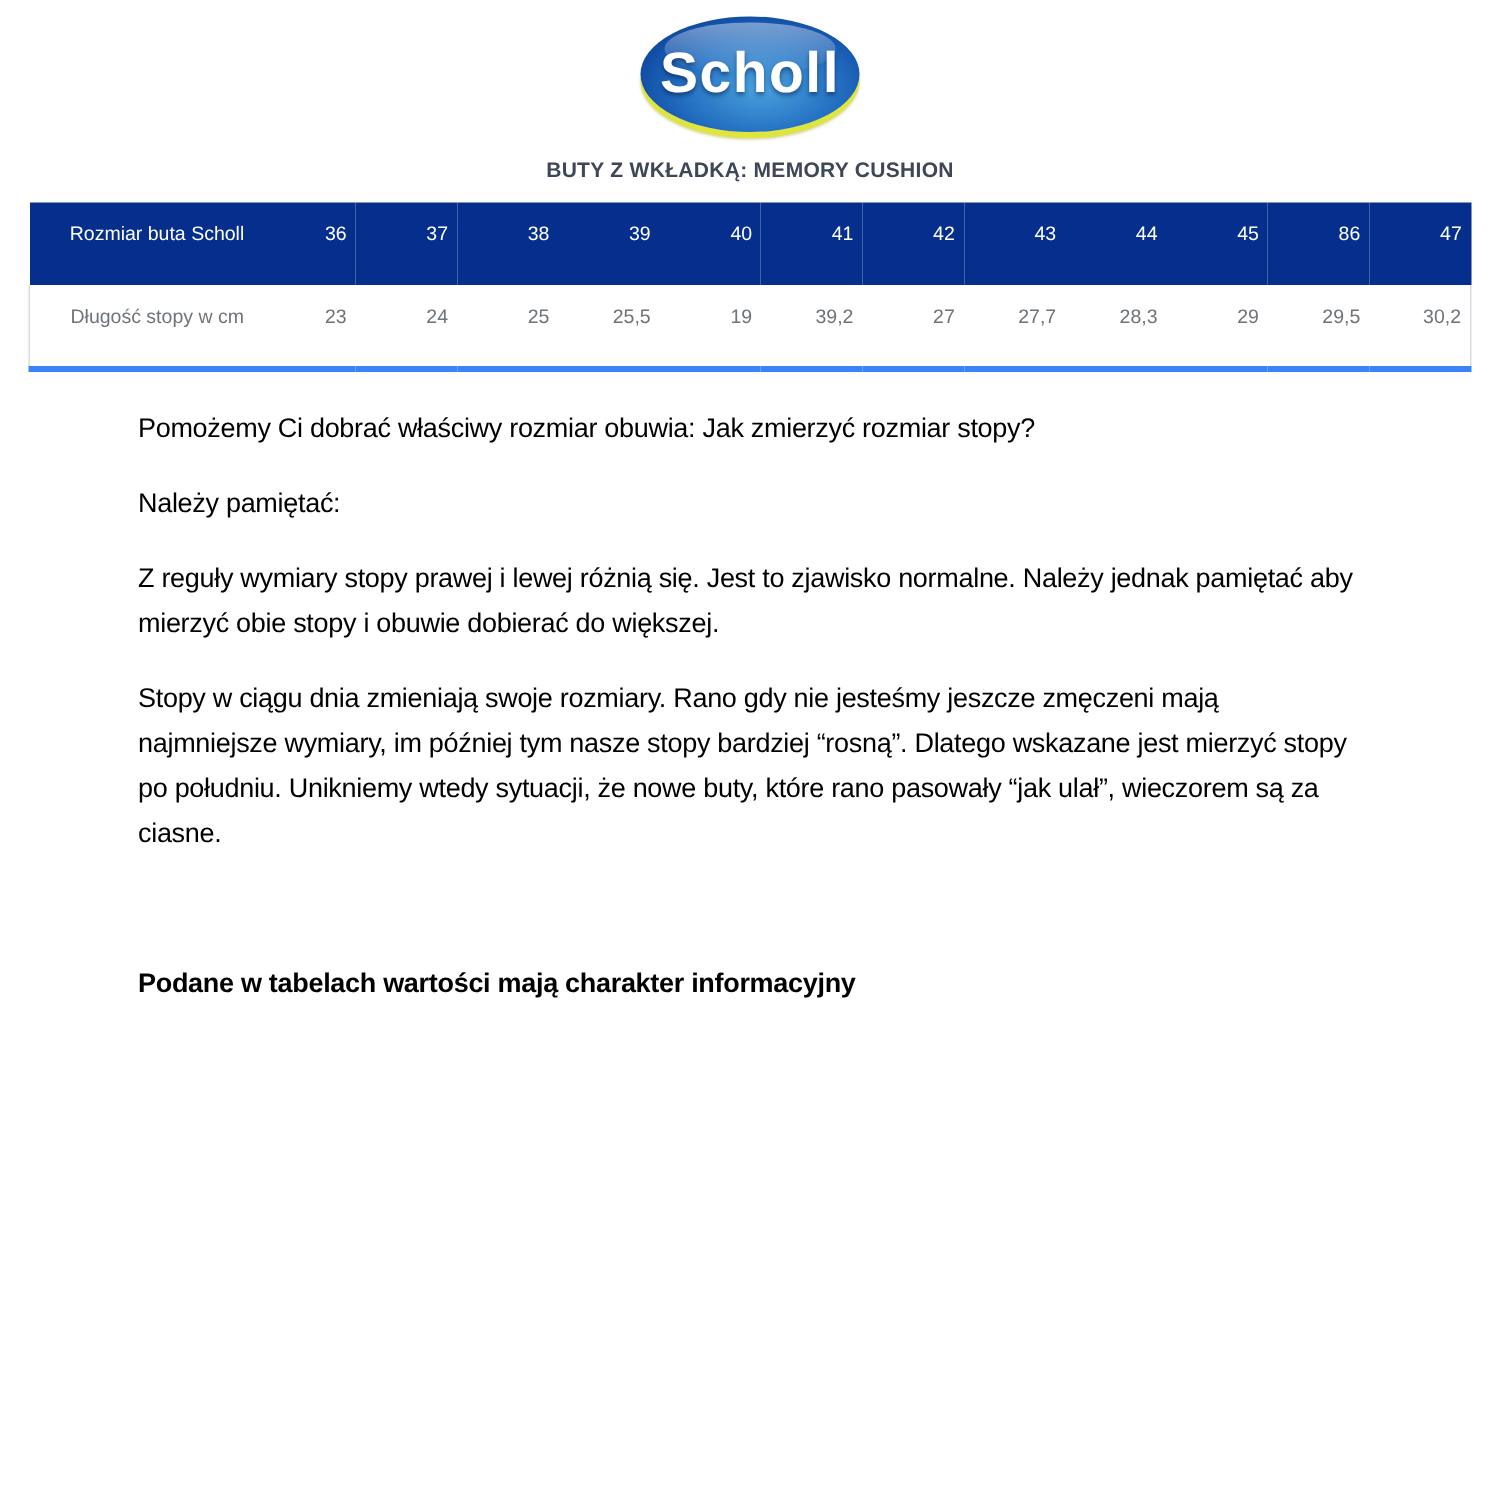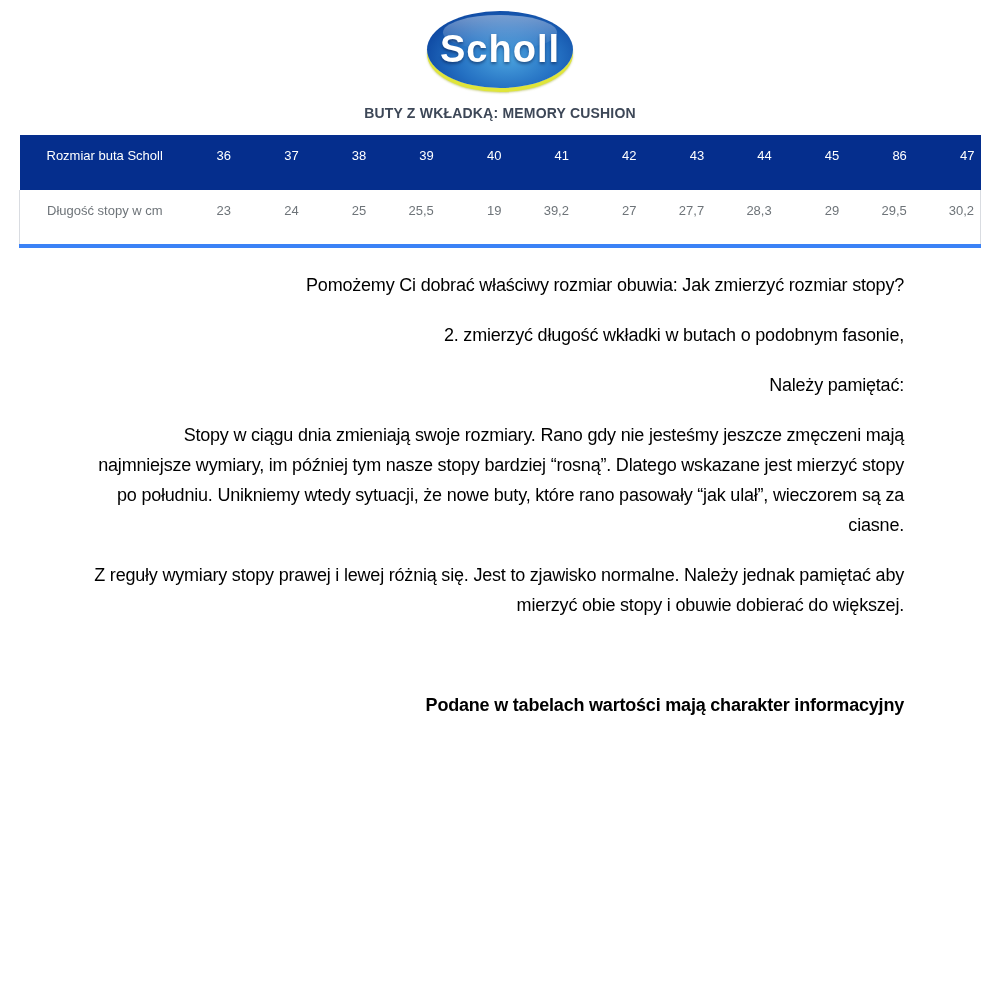--- a/index.html
+++ b/index.html
@@ -88,21 +88,20 @@
   }
   .size-table tbody td:last-child { border-right: 1px solid #d9dce1; }
 
   
   .content {
     width: 812px;
     margin: 22px 0 0 92px;
     font-size: 18px;
     line-height: 30px;
     letter-spacing: -0.2px;
-    text-align: right;
   }
   .content p { margin: 0 0 20px 0; }
   .content .footnote {
     font-weight: bold;
     margin-top: 70px;
   }
 </style>
 </head>
 <body>
 
@@ -160,18 +159,17 @@
       <td>28,3</td>
       <td>29</td>
       <td>29,5</td>
       <td>30,2</td>
     </tr>
   </tbody>
 </table>
 
 <div class="content">
   <p>Pomożemy Ci dobrać właściwy rozmiar obuwia: Jak zmierzyć rozmiar stopy?</p>
-  <p>2. zmierzyć długość wkładki w butach o podobnym fasonie,</p>
   <p>Należy pamiętać:</p>
+  <p>Z reguły wymiary stopy prawej i lewej różnią się. Jest to zjawisko normalne. Należy jednak pamiętać aby mierzyć obie stopy i obuwie dobierać do większej.</p>
   <p>Stopy w ciągu dnia zmieniają swoje rozmiary. Rano gdy nie jesteśmy jeszcze zmęczeni mają najmniejsze wymiary, im później tym nasze stopy bardziej “rosną”. Dlatego wskazane jest mierzyć stopy po południu. Unikniemy wtedy sytuacji, że nowe buty, które rano pasowały “jak ulał”, wieczorem są za ciasne.</p>
-  <p>Z reguły wymiary stopy prawej i lewej różnią się. Jest to zjawisko normalne. Należy jednak pamiętać aby mierzyć obie stopy i obuwie dobierać do większej.</p>
   <p class="footnote">Podane w tabelach wartości mają charakter informacyjny</p>
 </div>
 
 </body></html>

